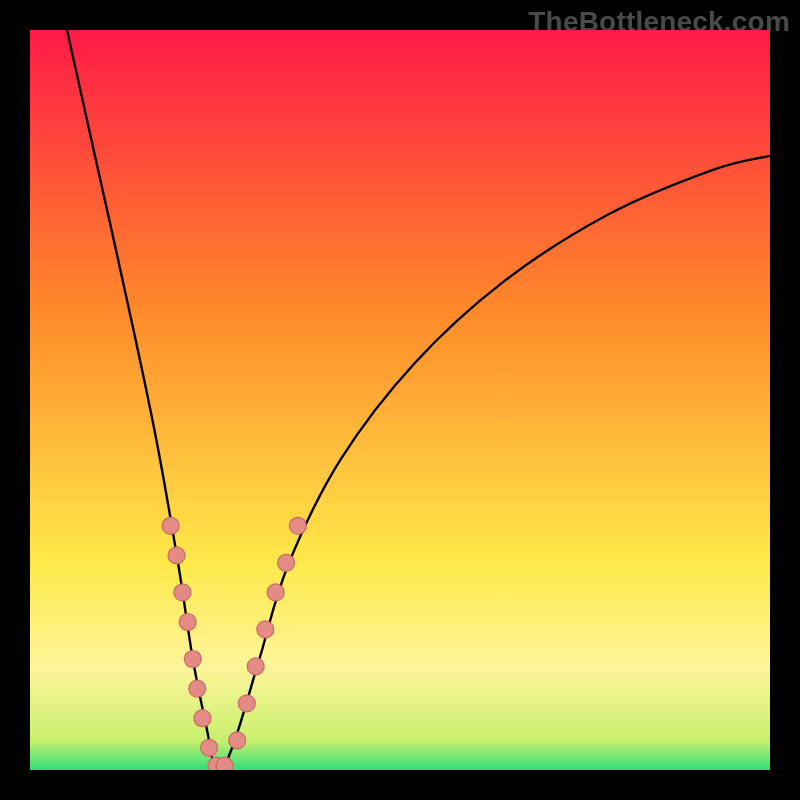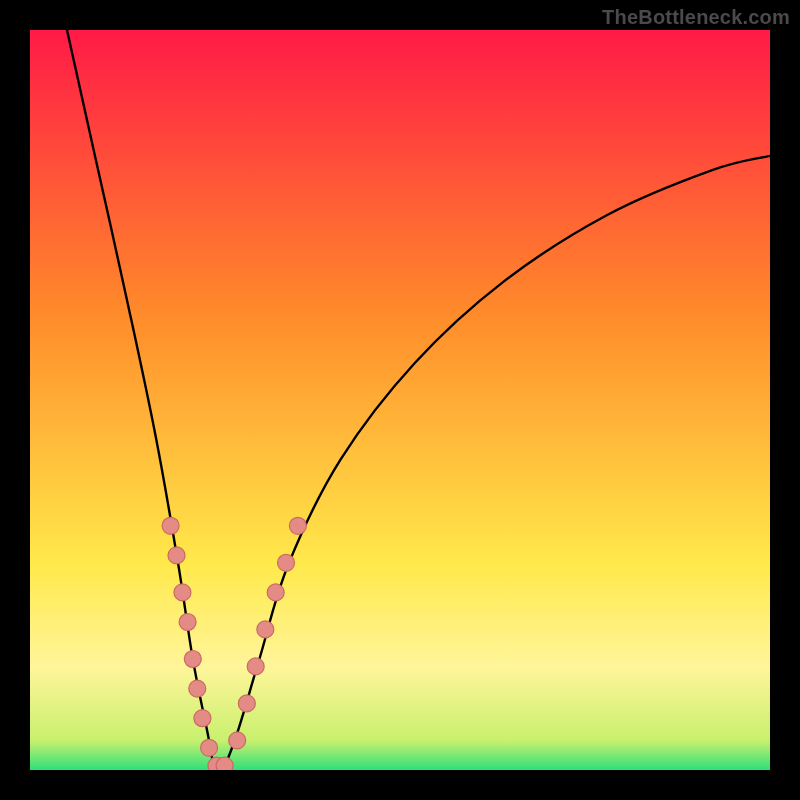--- a/index.html
+++ b/index.html
@@ -22,21 +22,21 @@
     top: 30px;
     width: 740px;
     height: 740px;
     overflow: hidden;
   }
   .watermark {
     position: absolute;
     top: 6px;
     right: 10px;
     color: #4a4a4a;
-    font-size: 20px;
+    font-size: 28px;
     font-weight: 600;
     letter-spacing: 0.2px;
     user-select: none;
   }
   svg { display: block; }
 </style>
 </head>
 <body>
 
 <div class="frame">

